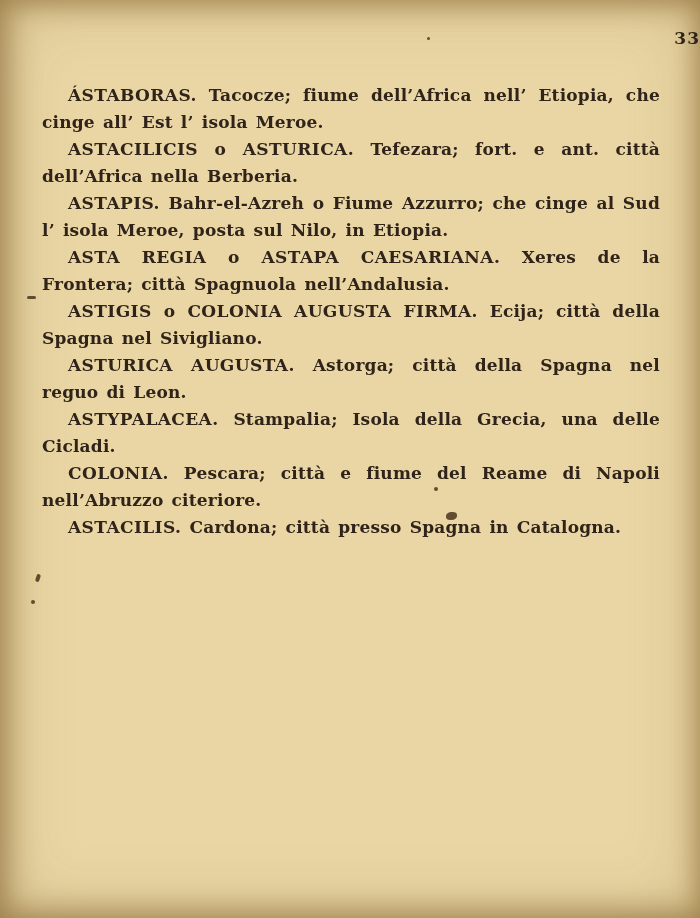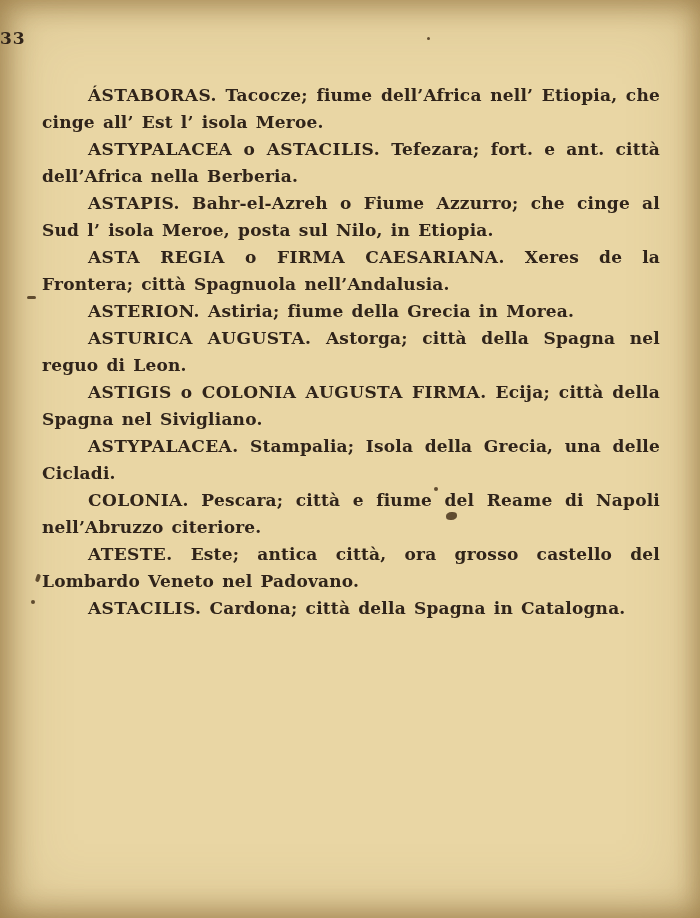--- a/index.html
+++ b/index.html
@@ -21,64 +21,62 @@
     overflow:hidden;
     box-shadow:
       inset 0 0 70px rgba(140,105,50,.30),
       inset 14px 0 28px rgba(120,85,35,.28),
       inset -8px 0 22px rgba(120,85,35,.18),
       inset 0 -12px 26px rgba(120,85,35,.22),
       inset 0 10px 22px rgba(120,85,35,.18);
   }
   .page-number{
     padding-top:28px;
-    text-align:left;
+    text-align:right;
     font-size:17px;
     font-weight:700;
     letter-spacing:1px;
   }
   .text-block{
     margin:34px 40px 0 42px;
     font-size:17px;
     line-height:27px;
     font-weight:700;
     text-align:justify;
     letter-spacing:0.2px;
     word-spacing:2px;
   }
   .entry{
     margin:0;
     text-indent:26px;
   }
-  .term{letter-spacing:0.4px;margin-left:20px;}
+  .term{letter-spacing:0.4px;}
   .ink-speck{
     position:absolute;
     background:rgba(62,42,20,.8);
     border-radius:50%;
   }
 </style>
 </head>
 <body>
 
 <div class="page">
 
   <div class="page-number">33</div>
 
   <div class="text-block">
     <p class="entry"><span class="term">ÁSTABORAS.</span> <span class="def">Tacocze; fiume dell’Africa nell’ Etiopia, che cinge all’ Est l’ isola Meroe.</span></p>
-    <p class="entry"><span class="term">ASTYPALACEA o ASTACILIS.</span> <span class="def">Tefezara; fort. e ant. città dell’Africa nella Berberia.</span></p>
+    <p class="entry"><span class="term">ASTACILICIS o ASTURICA.</span> <span class="def">Tefezara; fort. e ant. città dell’Africa nella Berberia.</span></p>
     <p class="entry"><span class="term">ASTAPIS.</span> <span class="def">Bahr-el-Azreh o Fiume Azzurro; che cinge al Sud l’ isola Meroe, posta sul Nilo, in Etiopia.</span></p>
-    <p class="entry"><span class="term">ASTA REGIA o FIRMA CAESARIANA.</span> <span class="def">Xeres de la Frontera; città Spagnuola nell’Andalusia.</span></p>
-    <p class="entry"><span class="term">ASTERION.</span> <span class="def">Astiria; fiume della Grecia in Morea.</span></p>
+    <p class="entry"><span class="term">ASTA REGIA o ASTAPA CAESARIANA.</span> <span class="def">Xeres de la Frontera; città Spagnuola nell’Andalusia.</span></p>
+    <p class="entry"><span class="term">ASTIGIS o COLONIA AUGUSTA FIRMA.</span> <span class="def">Ecija; città della Spagna nel Sivigliano.</span></p>
     <p class="entry"><span class="term">ASTURICA AUGUSTA.</span> <span class="def">Astorga; città della Spagna nel reguo di Leon.</span></p>
-    <p class="entry"><span class="term">ASTIGIS o COLONIA AUGUSTA FIRMA.</span> <span class="def">Ecija; città della Spagna nel Sivigliano.</span></p>
     <p class="entry"><span class="term">ASTYPALACEA.</span> <span class="def">Stampalia; Isola della Grecia, una delle Cicladi.</span></p>
     <p class="entry"><span class="term">COLONIA.</span> <span class="def">Pescara; città e fiume del Reame di Napoli nell’Abruzzo citeriore.</span></p>
-    <p class="entry"><span class="term">ATESTE.</span> <span class="def">Este; antica città, ora grosso castello del Lombardo Veneto nel Padovano.</span></p>
-    <p class="entry"><span class="term">ASTACILIS.</span> <span class="def">Cardona; città della Spagna in Catalogna.</span></p>
+    <p class="entry"><span class="term">ASTACILIS.</span> <span class="def">Cardona; città presso Spagna in Catalogna.</span></p>
   </div>
 
   <div class="ink-speck" style="left:427px;top:37px;width:3px;height:3px;"></div>
   <div class="ink-speck" style="left:27px;top:296px;width:9px;height:3px;border-radius:2px;"></div>
   <div class="ink-speck" style="left:36px;top:574px;width:4px;height:8px;border-radius:2px;transform:rotate(18deg);"></div>
   <div class="ink-speck" style="left:31px;top:600px;width:4px;height:4px;"></div>
   <div class="ink-speck" style="left:434px;top:487px;width:4px;height:4px;"></div>
   <div class="ink-speck" style="left:446px;top:512px;width:11px;height:8px;border-radius:50% 40% 50% 40%;"></div>
 
 </div>

